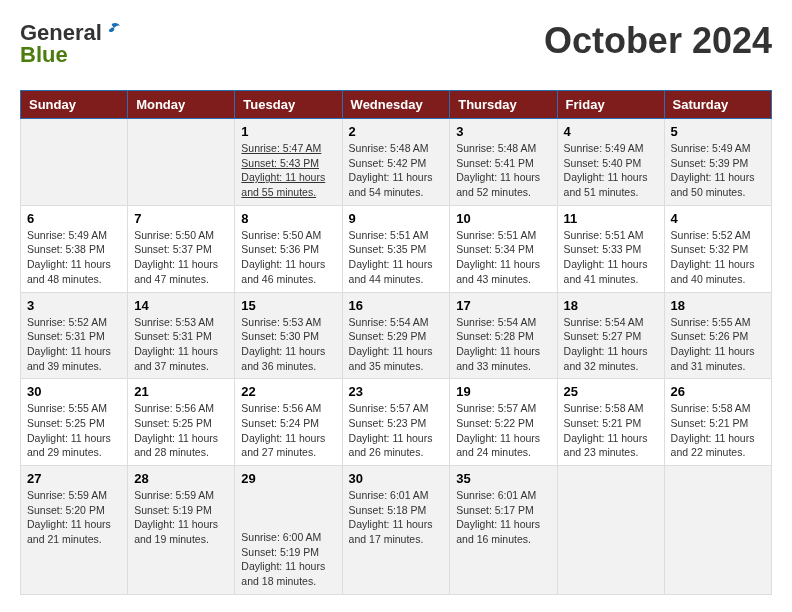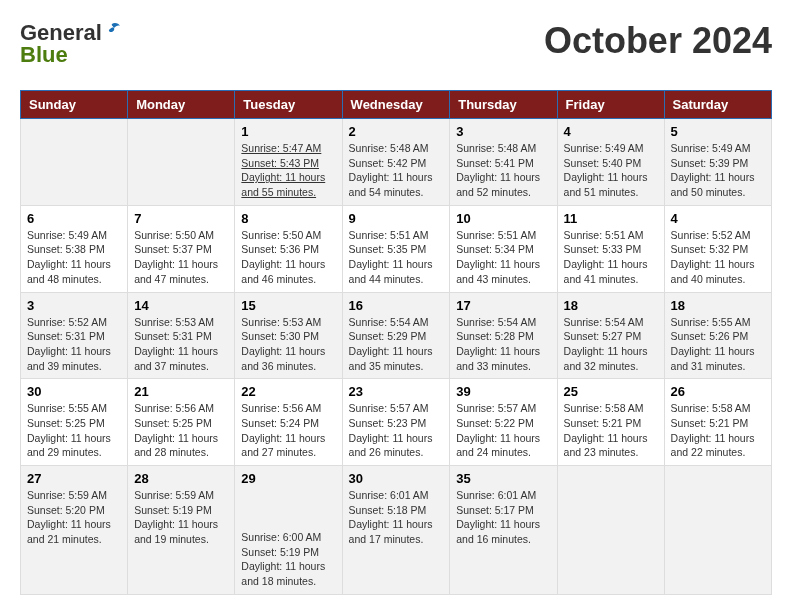--- a/index.html
+++ b/index.html
@@ -253,21 +253,21 @@
 Sunset: 5:24 PM
 Daylight: 11 hours and 27 minutes.</div>
         </td>
         <td>
           <div class="day-number">23</div>
           <div class="cell-content" style="white-space: pre-line;">Sunrise: 5:57 AM
 Sunset: 5:23 PM
 Daylight: 11 hours and 26 minutes.</div>
         </td>
         <td>
-          <div class="day-number">39</div>
+          <div class="day-number">19</div>
           <div class="cell-content" style="white-space: pre-line;">Sunrise: 5:57 AM
 Sunset: 5:22 PM
 Daylight: 11 hours and 24 minutes.</div>
         </td>
         <td>
           <div class="day-number">25</div>
           <div class="cell-content" style="white-space: pre-line;">Sunrise: 5:58 AM
 Sunset: 5:21 PM
 Daylight: 11 hours and 23 minutes.</div>
         </td>

